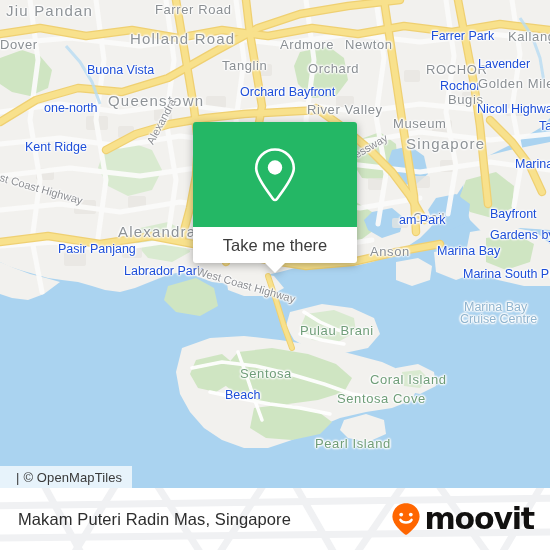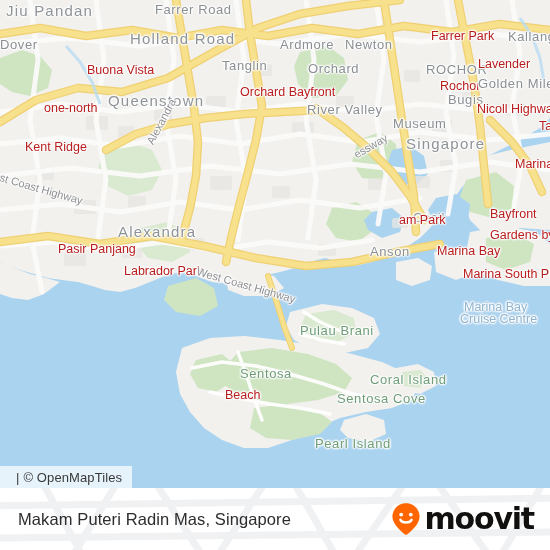--- a/index.html
+++ b/index.html
@@ -46,21 +46,21 @@
     white-space: nowrap;
     font-family: "Liberation Sans", sans-serif;
     color: #8a8c8f;
     pointer-events: none;
     line-height: 1;
     text-shadow:
       0 0 2px #ffffff, 0 0 2px #ffffff, 0 0 3px #ffffff,
       1px 0 2px #ffffff, -1px 0 2px #ffffff, 0 1px 2px #ffffff, 0 -1px 2px #ffffff;
   }
   .lbl.dark   { color: #6f7276; }
-  .lbl.place  { color: #b91c1c; font-size: 12.5px; }
+  .lbl.place  { color: #1d4ed8; font-size: 12.5px; }
   .lbl.big    { color: #8e9397; font-size: 15px; letter-spacing: 1.2px; }
   .lbl.med    { color: #8a8f93; font-size: 13px; letter-spacing: .6px; }
   .lbl.green  { color: #6f9d78; }
   .lbl.road   { color: #8d8f93; font-size: 11px; }
   .lbl.water  { color: #8fb4cf; }
 
   .lbl.rot-a { transform: rotate(-62deg); transform-origin: left center; }
   .lbl.rot-b { transform: rotate(-30deg); transform-origin: left center; }
   .lbl.rot-d { transform: rotate(16deg);  transform-origin: left center; }
 
@@ -384,20 +384,34 @@
         <div class="lbl place water" style="left: 464px; top: 301px;">Marina Bay</div>
         <div class="lbl place water" style="left: 460px; top: 313px;">Cruise Centre</div>
         <div class="lbl med green" style="left: 300px; top: 324px;">Pulau Brani</div>
         <div class="lbl med green" style="left: 240px; top: 367px;">Sentosa</div>
         <div class="lbl med green" style="left: 370px; top: 373px;">Coral Island</div>
         <div class="lbl place" style="left: 225px; top: 389px;">Beach</div>
         <div class="lbl med green" style="left: 337px; top: 392px;">Sentosa Cove</div>
         <div class="lbl med green" style="left: 315px; top: 437px;">Pearl Island</div>
       </div>
 
+    <div class="popup">
+      <div class="popup-head">
+        <svg class="pin-icon" width="46" height="58" viewBox="0 0 46 58">
+          <path d="M23 3.5 C12.6 3.5 4.2 11.9 4.2 22.3 C4.2 31.5 16 46 21.3 53.2
+                   C22.1 54.3 23.9 54.3 24.7 53.2 C30 46 41.8 31.5 41.8 22.3
+                   C41.8 11.9 33.4 3.5 23 3.5 Z" fill="none" stroke="#ffffff" stroke-width="2.6"></path>
+          <circle cx="23" cy="21.5" r="7.2" fill="#ffffff"></circle>
+        </svg>
+      </div>
+      <div class="popup-cta">
+        <span class="popup-cta-label">Take me there</span>
+      </div>
+      <div class="popup-tail"></div>
+    </div>
 
     <div class="attribution">
       <span class="sep">|</span>
       <span>© OpenMapTiles</span>
     </div>
   </div>
 
   <div class="footer">
     <svg class="footer-watermark" viewBox="0 0 550 62" preserveAspectRatio="none">
       <g stroke="#f0f1f3" stroke-width="7" fill="none" stroke-linecap="round">

